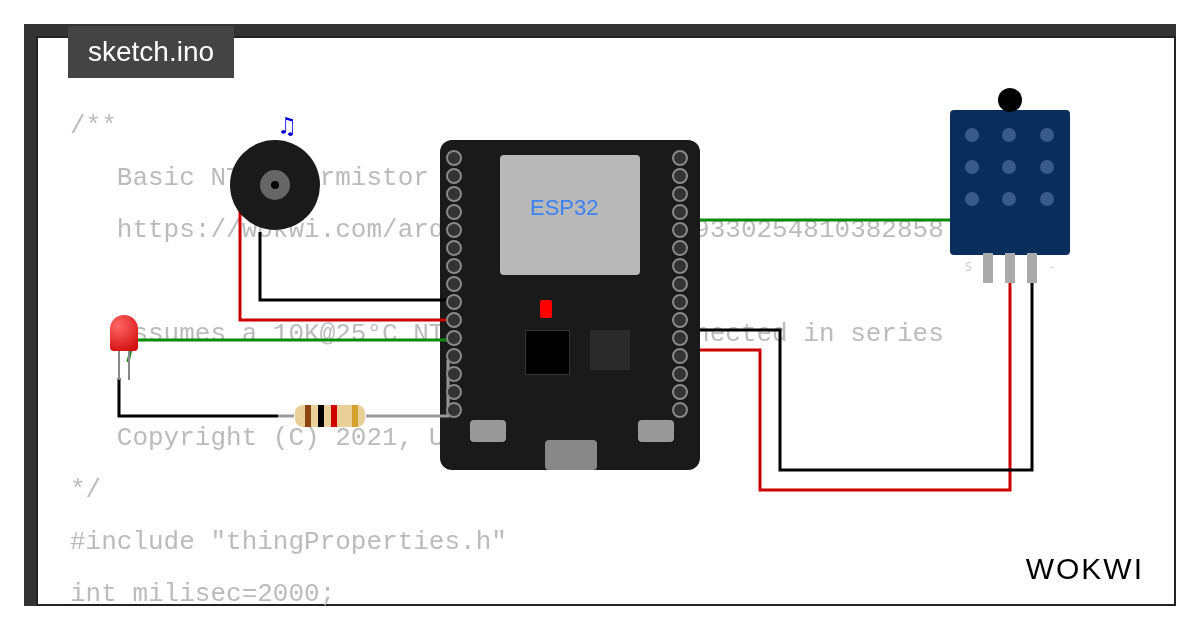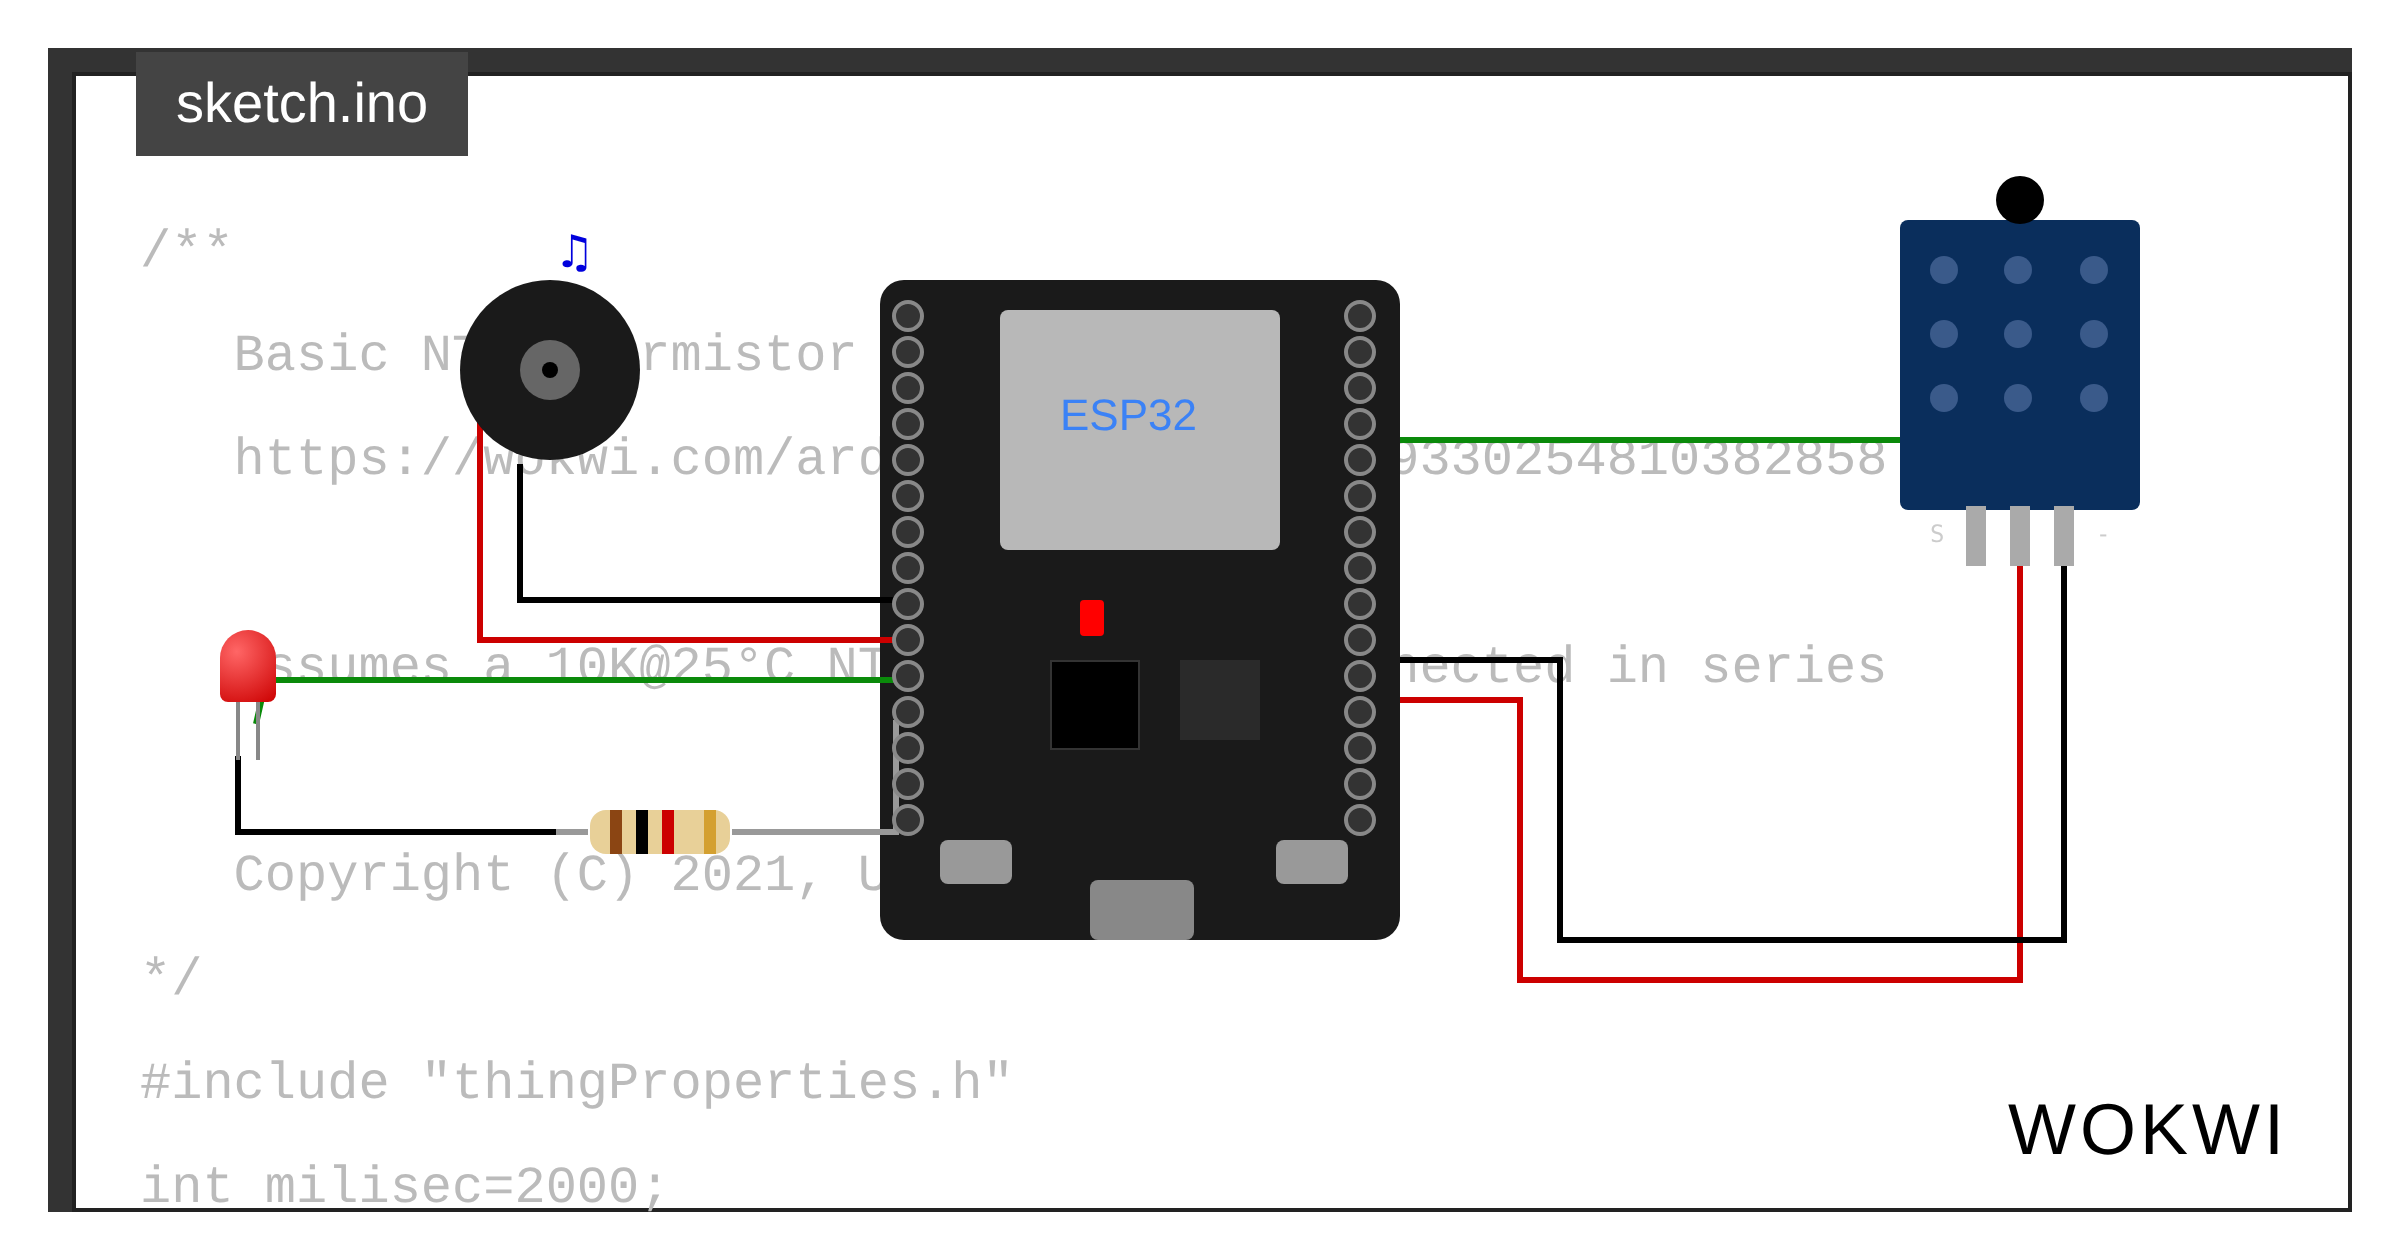--- a/index.html
+++ b/index.html
@@ -49,21 +49,21 @@
     color: #bbb;
     font-family: 'Courier New', monospace;
     white-space: pre;
     z-index: 1;
   }
   .logo {
     position: absolute;
     right: 56px;
     bottom: 44px;
     font-family: sans-serif;
-    font-size: 36px;
+    font-size: 30px;
     font-weight: 400;
     letter-spacing: 2px;
     color: #000;
     z-index: 50;
   }
   .circuit {
     position: absolute;
     left: 0; top: 0; width: 100%; height: 100%;
     z-index: 10;
   }

